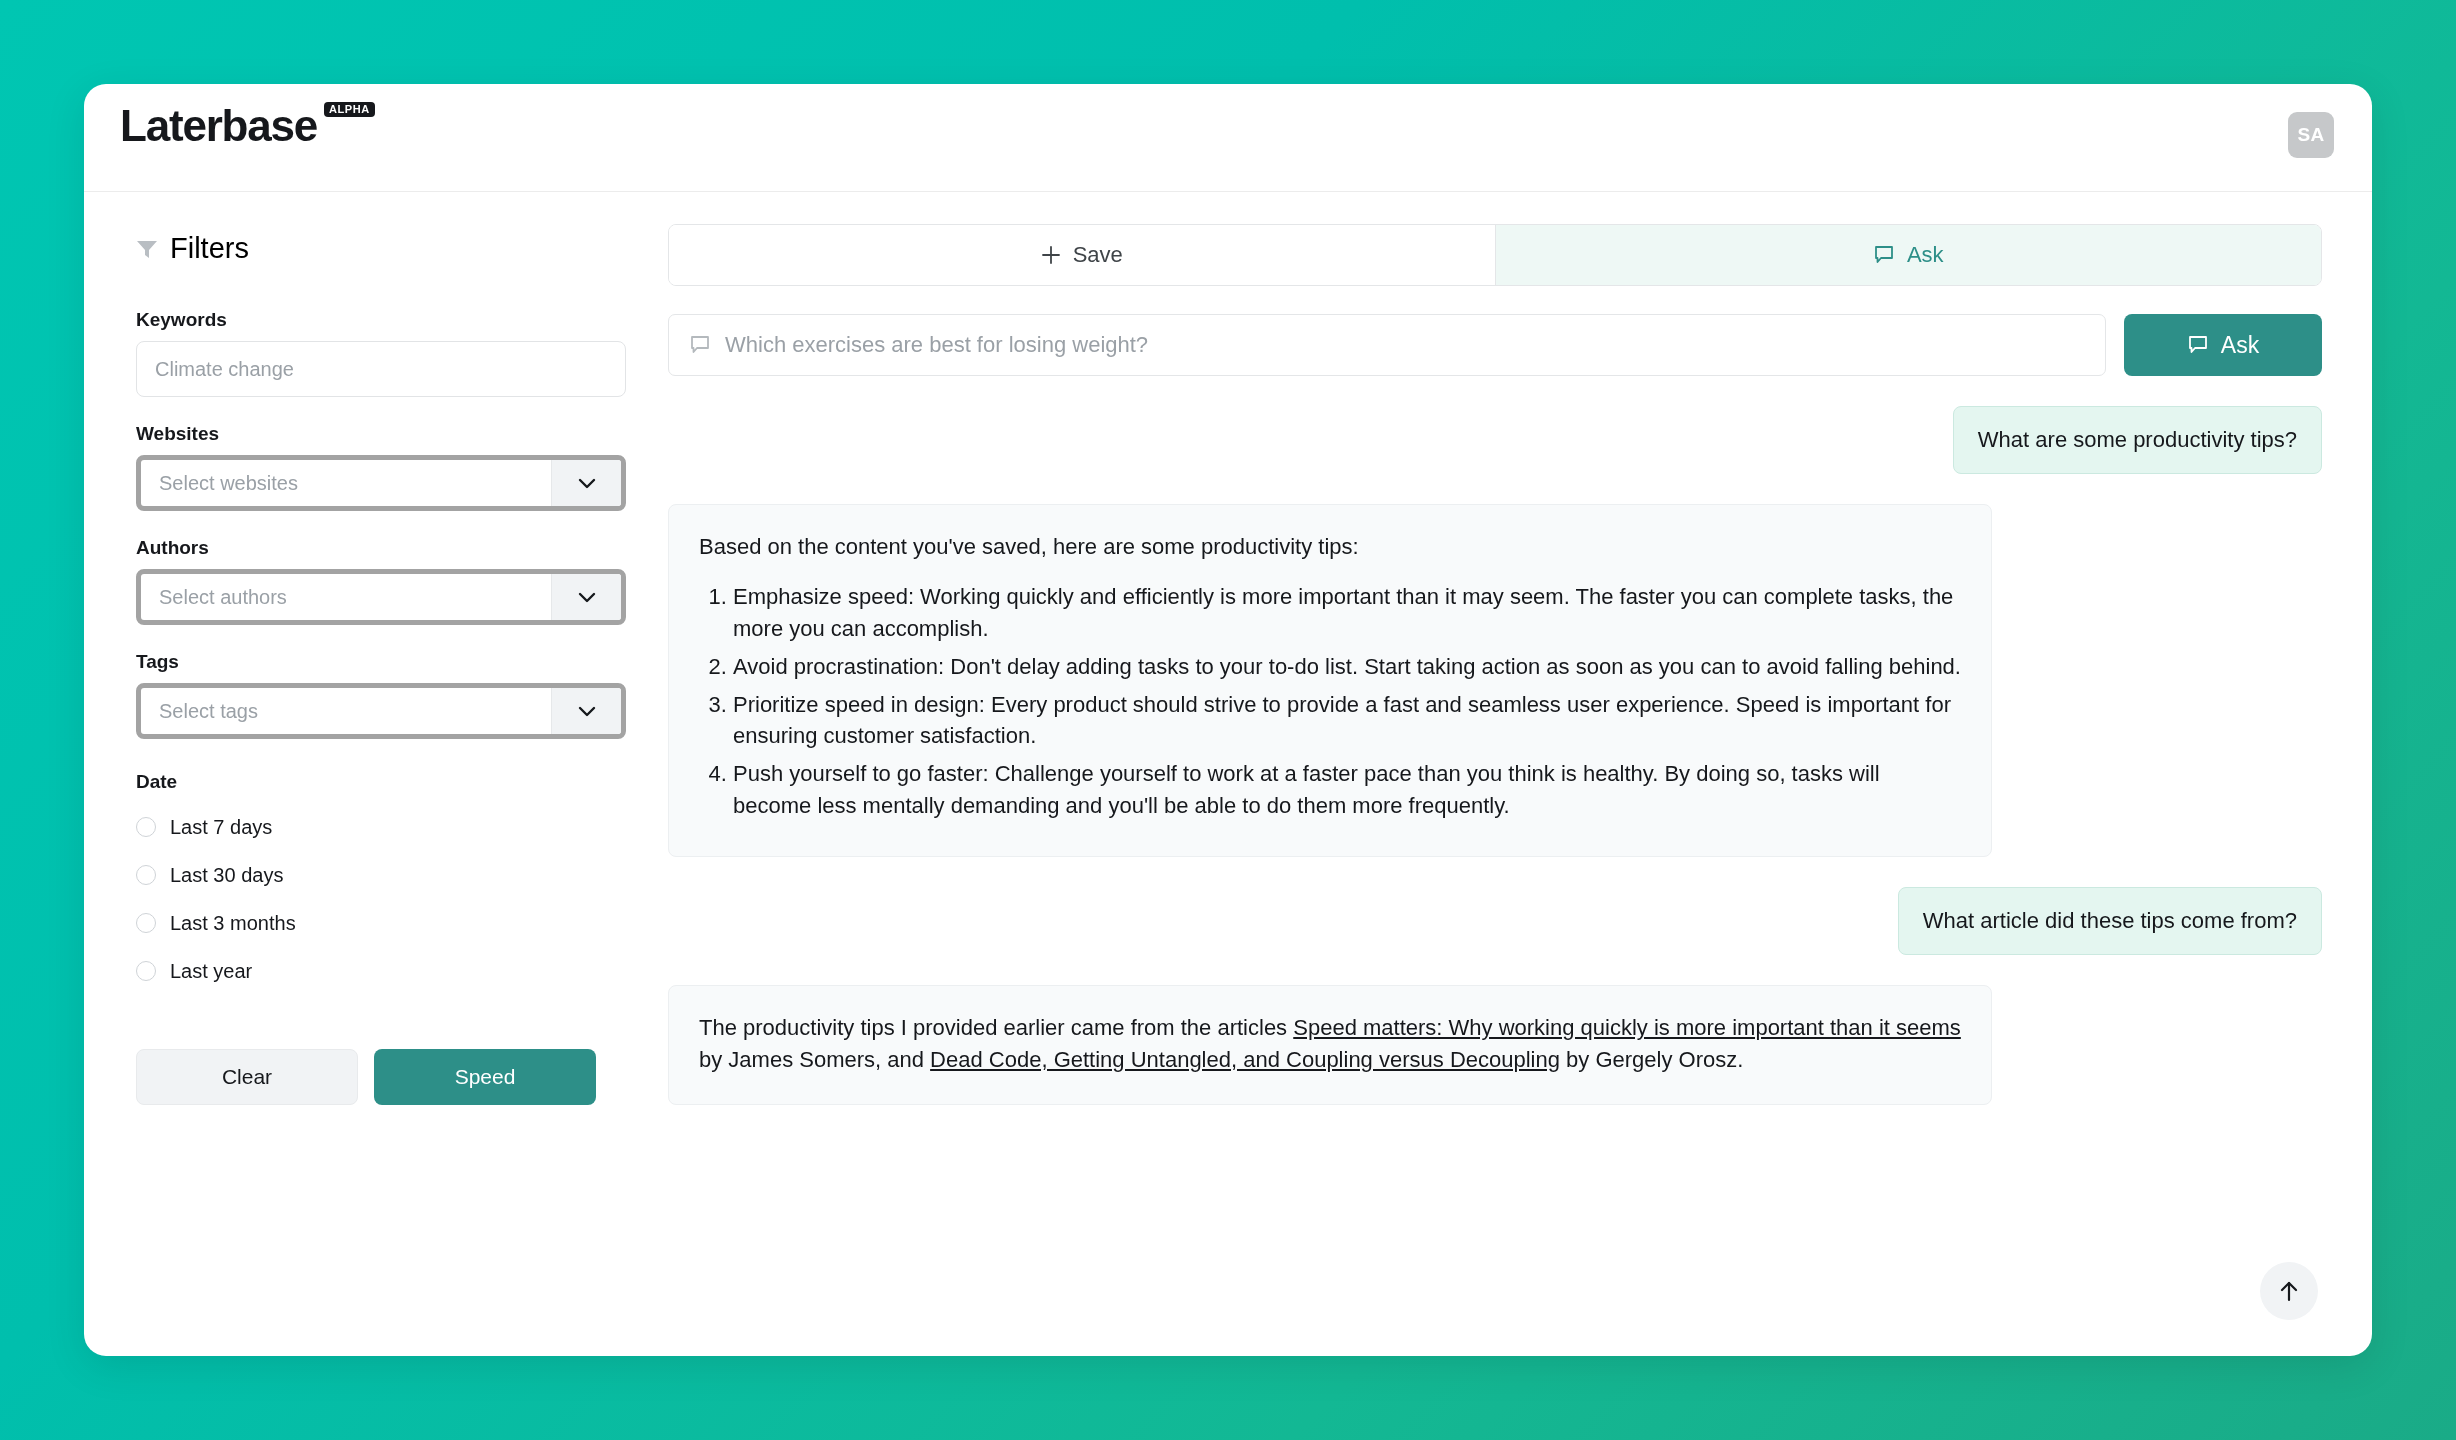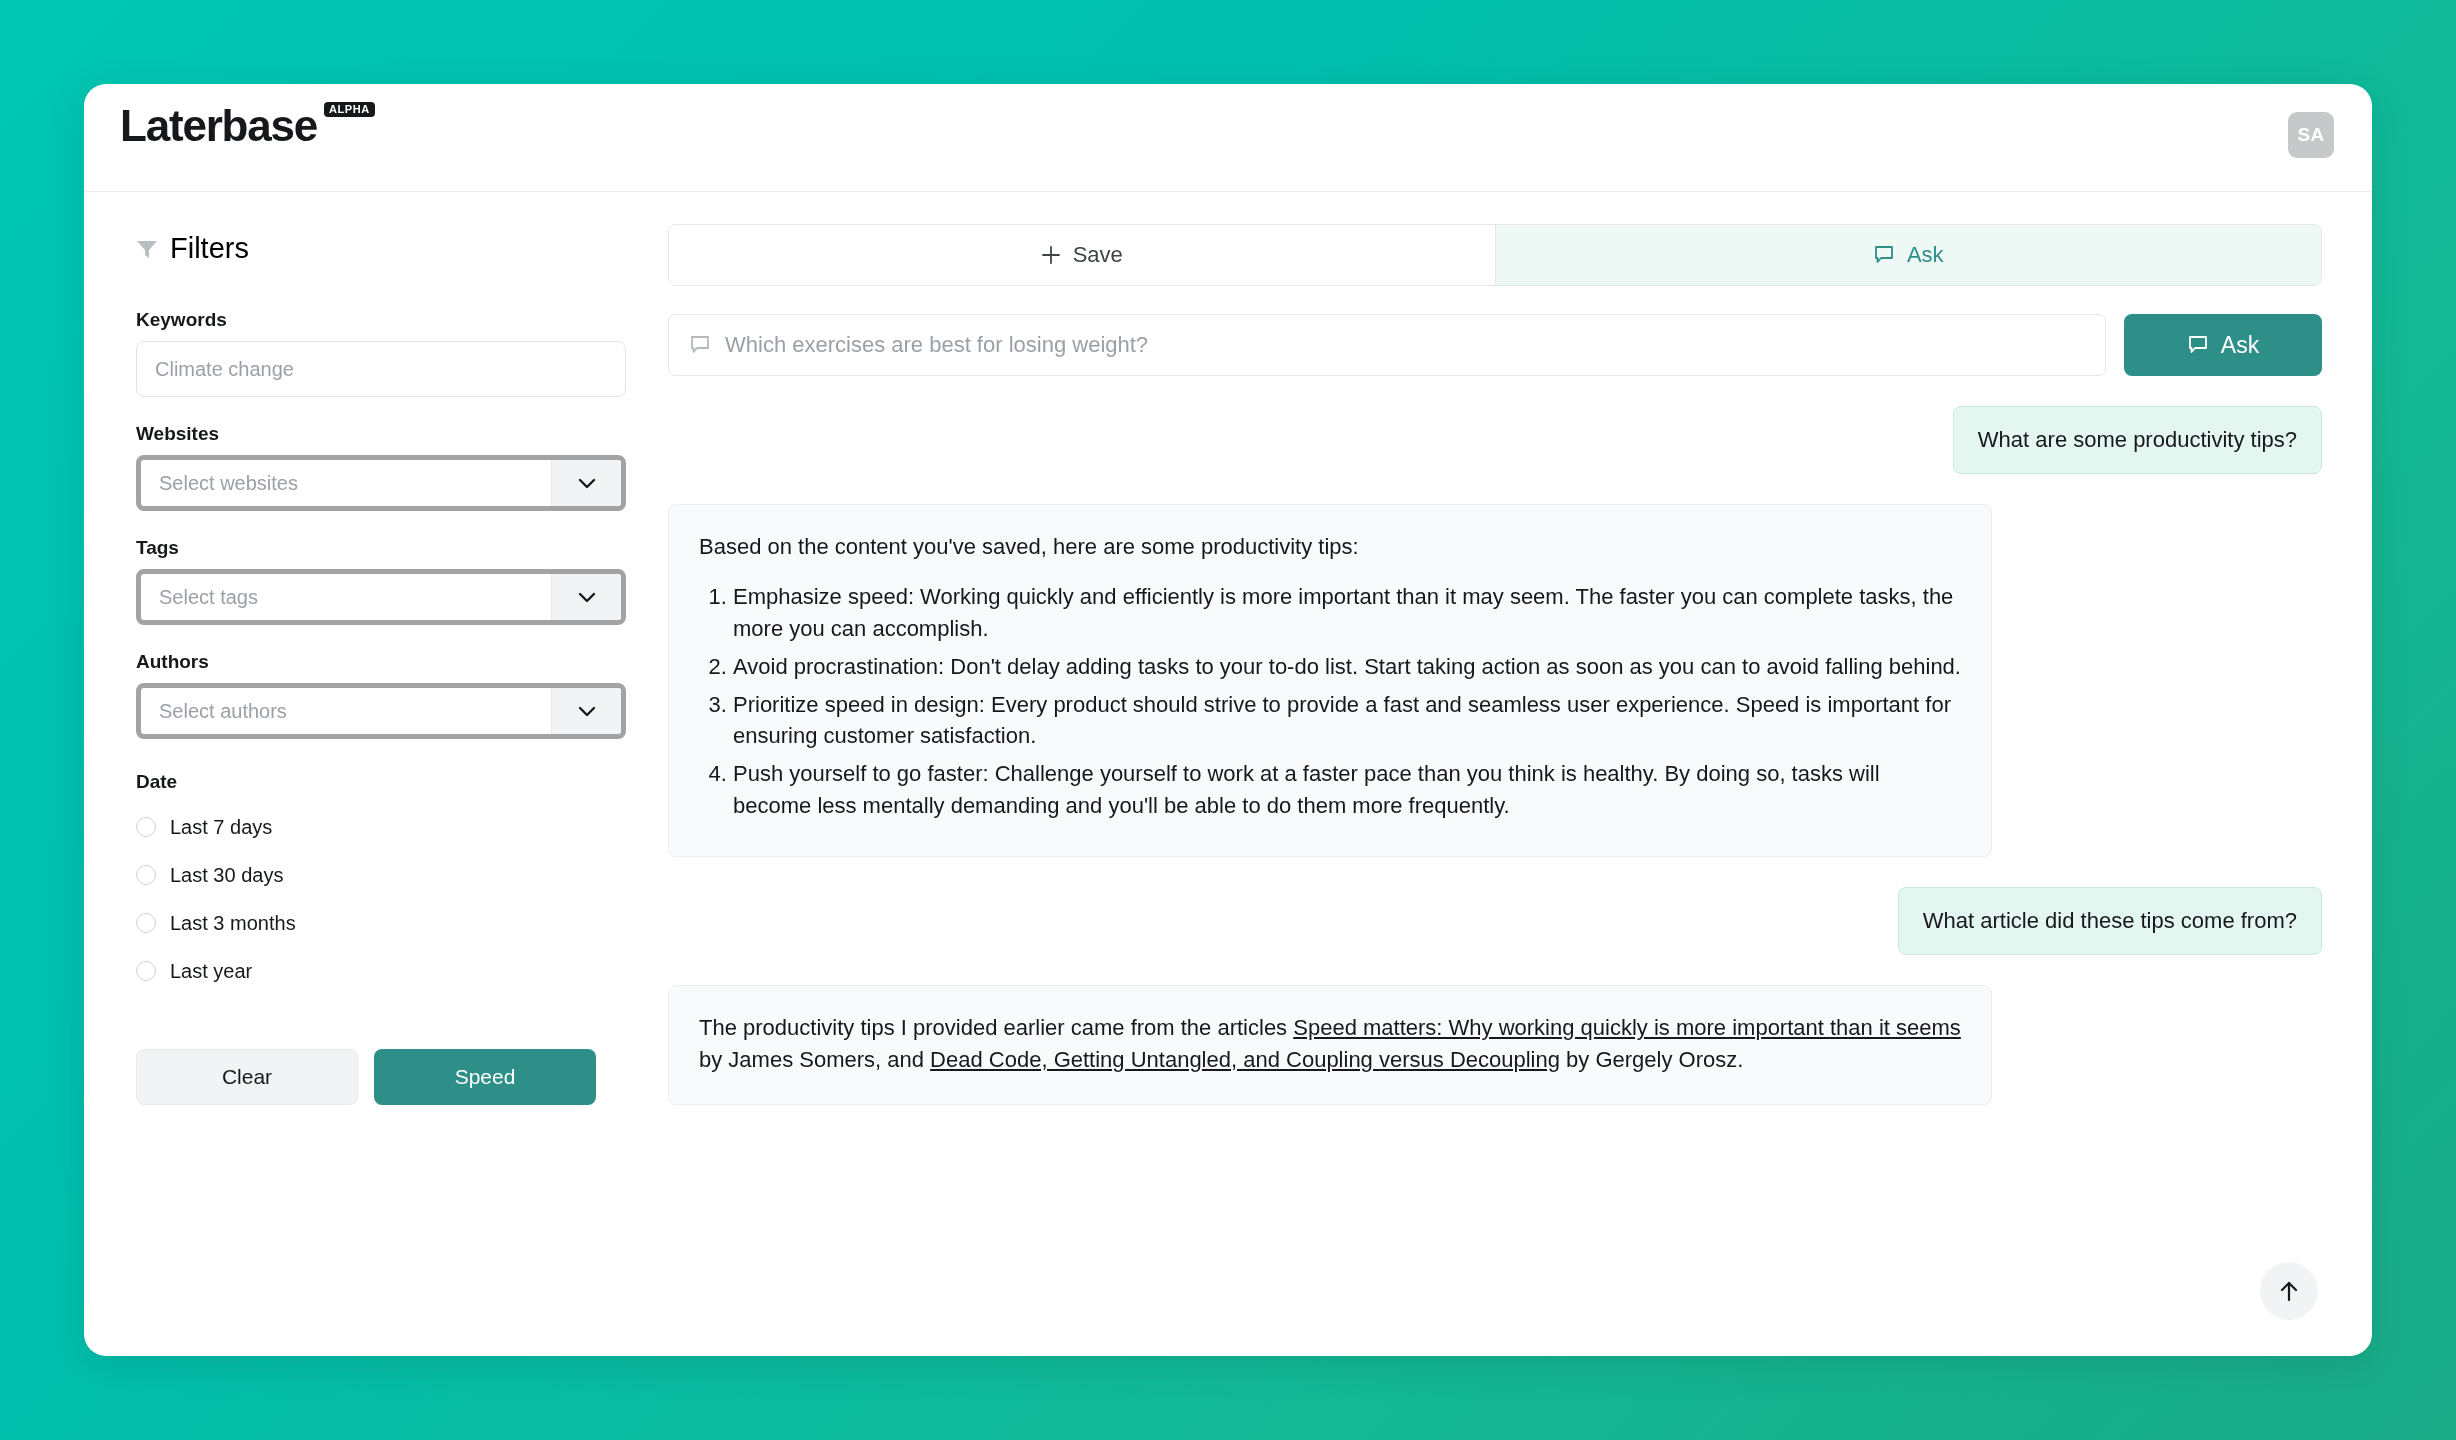--- a/index.html
+++ b/index.html
@@ -305,35 +305,35 @@
           <span class="select-display">Select websites</span>
           <span class="select-chevron">
             <svg class="chev" viewBox="0 0 18 11">
                 <polyline points="2,2 9,9 16,2" fill="none" stroke="#16181c" stroke-width="2.4" stroke-linecap="round" stroke-linejoin="round"></polyline>
               </svg>
           </span>
         </div>
       </div>
 
       <div class="field-group">
-        <label class="field-label">Tags</label>
+        <label class="field-label">Authors</label>
         <div class="select-wrap">
-          <span class="select-display">Select tags</span>
+          <span class="select-display">Select authors</span>
           <span class="select-chevron">
             <svg class="chev" viewBox="0 0 18 11">
                 <polyline points="2,2 9,9 16,2" fill="none" stroke="#16181c" stroke-width="2.4" stroke-linecap="round" stroke-linejoin="round"></polyline>
               </svg>
           </span>
         </div>
       </div>
 
       <div class="field-group">
-        <label class="field-label">Authors</label>
+        <label class="field-label">Tags</label>
         <div class="select-wrap">
-          <span class="select-display">Select authors</span>
+          <span class="select-display">Select tags</span>
           <span class="select-chevron">
             <svg class="chev" viewBox="0 0 18 11">
                 <polyline points="2,2 9,9 16,2" fill="none" stroke="#16181c" stroke-width="2.4" stroke-linecap="round" stroke-linejoin="round"></polyline>
               </svg>
           </span>
         </div>
       </div>
 
       <div class="date-group">
         <label class="field-label">Date</label>

